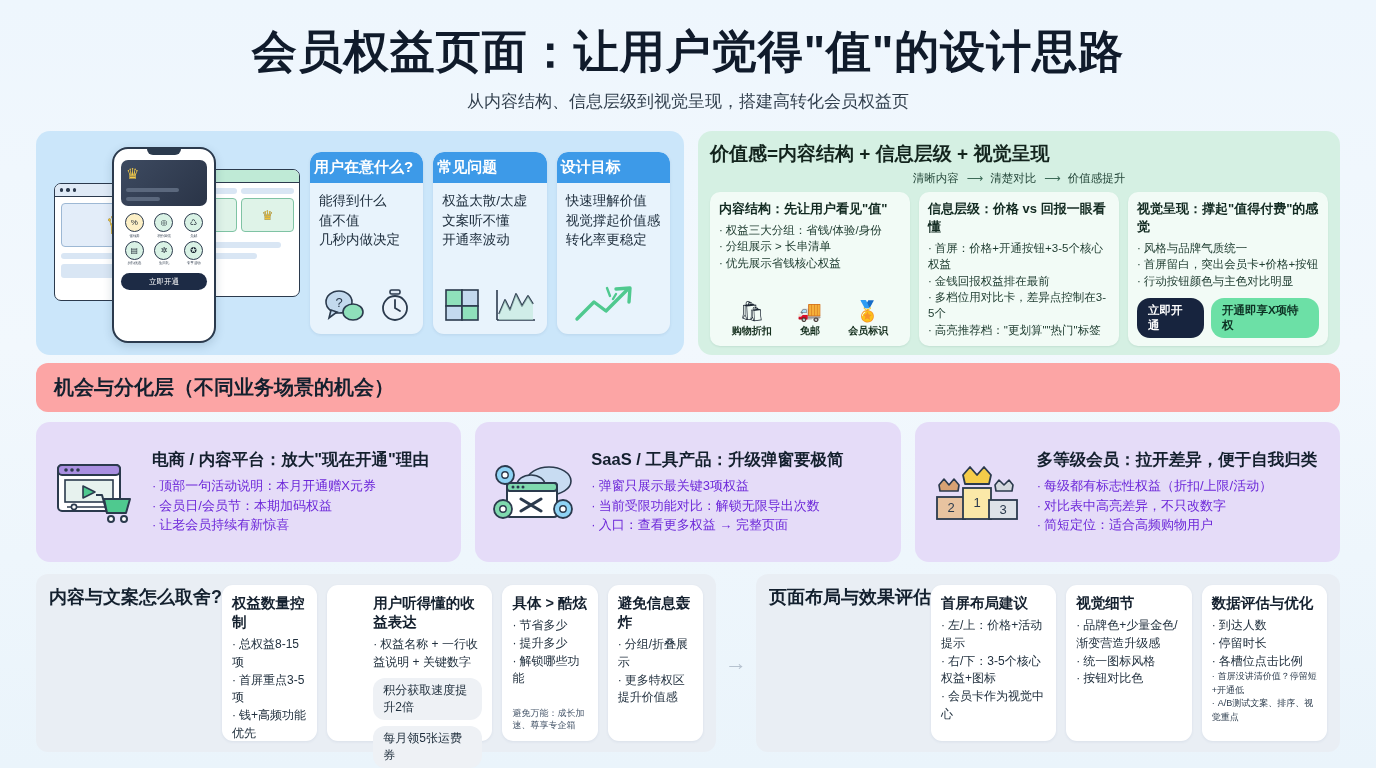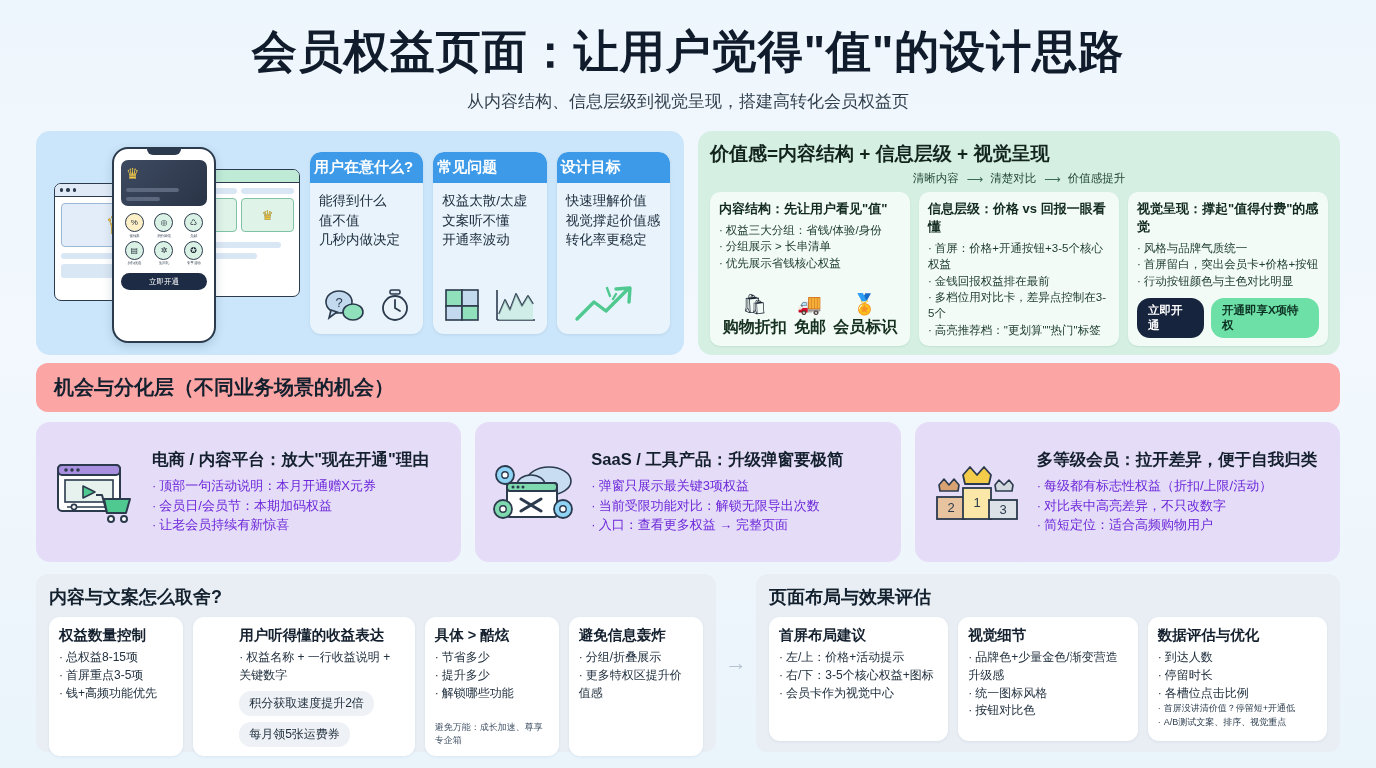--- a/index.html
+++ b/index.html
@@ -88,37 +88,37 @@
   .mini-body { padding:8px 9px 4px; font-size:13.5px; line-height:1.45; color:#20303f; }
   .mini-icons { margin-top:auto; display:flex; justify-content:center; gap:10px; padding-bottom:10px; align-items:flex-end;}
 
   
   .green-panel {
     flex:1; background:#d5f0e3; border-radius:14px; padding:10px 12px 12px;
     display:flex; flex-direction:column;
   }
   .gp-title { font-size:19px; font-weight:700; color:#13241d; }
   .flow-row {
-    display:flex; align-items:center; justify-content:center; gap:8px;
+    display:flex; align-items:flex-start; justify-content:center; gap:8px;
     font-size:11.5px; color:#25473a; margin:4px 0 6px;
   }
   .flow-arrow { color:#3c6a57; letter-spacing:-1px; }
   .g-cards { display:flex; gap:9px; flex:1; }
   .g-card {
     flex:1; background:#f2fbf6; border-radius:10px; padding:8px 9px;
     display:flex; flex-direction:column;
     box-shadow:0 1px 2px rgba(30,90,65,.10);
   }
   .g-card-title { font-size:13px; font-weight:700; color:#122a21; margin-bottom:4px; }
   .g-li { font-size:11.5px; line-height:1.42; color:#1c3a2e; }
   .g-li::before { content:"·"; margin-right:3px; }
   .benefit-icons { display:flex; justify-content:space-around; margin-top:auto; padding-top:4px;}
   .bi { text-align:center; }
   .bi-glyph { font-size:20px; }
-  .bi-label { font-size:16px; color:#16301f; margin-top:1px; font-weight:700;}
+  .bi-label { font-size:10px; color:#16301f; margin-top:1px; font-weight:700;}
   .g-btns { display:flex; gap:7px; margin-top:auto; padding-top:6px;}
   .btn-dark { background:#17243e; color:#fff; font-size:11.5px; padding:5px 11px; border-radius:13px; font-weight:700;}
   .btn-green { background:#6ce0a6; color:#0d3224; font-size:11.5px; padding:5px 11px; border-radius:13px; font-weight:700;}
 
   
   .band {
     margin-top: 8px; background:#fca5a5; border-radius:12px;
     padding:11px 18px; font-size:20px; font-weight:700; color:#13202e;
   }
   .purple-row { display:flex; gap:14px; margin-top:10px; height:140px; }
@@ -129,21 +129,21 @@
   .pc-icon { flex:0 0 86px; display:flex; align-items:center; justify-content:center;}
   .pc-body { flex:1; }
   .pc-title { font-size:16.5px; font-weight:700; color:#14202e; margin-bottom:5px;}
   .pc-li { font-size:13px; line-height:1.5; color:#6d28d9; }
   .pc-li::before { content:"·"; margin-right:3px; }
 
   
   .bottom-row { display:flex; gap:0px; margin-top:12px; height:178px; align-items:stretch;}
   .bsec {
     background:#e9eef4; border-radius:12px; padding:11px 13px;
-    display:flex; flex-direction:column;
+    display:flex; flex-direction:row;
   }
   .bsec-left { flex:0 0 680px; }
   .bsec-right { flex:1; }
   .bsec-title { font-size:18px; font-weight:700; color:#13202e; margin-bottom:8px;}
   .bcards { display:flex; gap:10px; flex:1; }
   .bcard {
     flex:1; background:#fff; border-radius:11px; padding:9px 10px;
     box-shadow:0 1px 3px rgba(40,70,110,.08);
     display:flex; flex-direction:column;
   }

